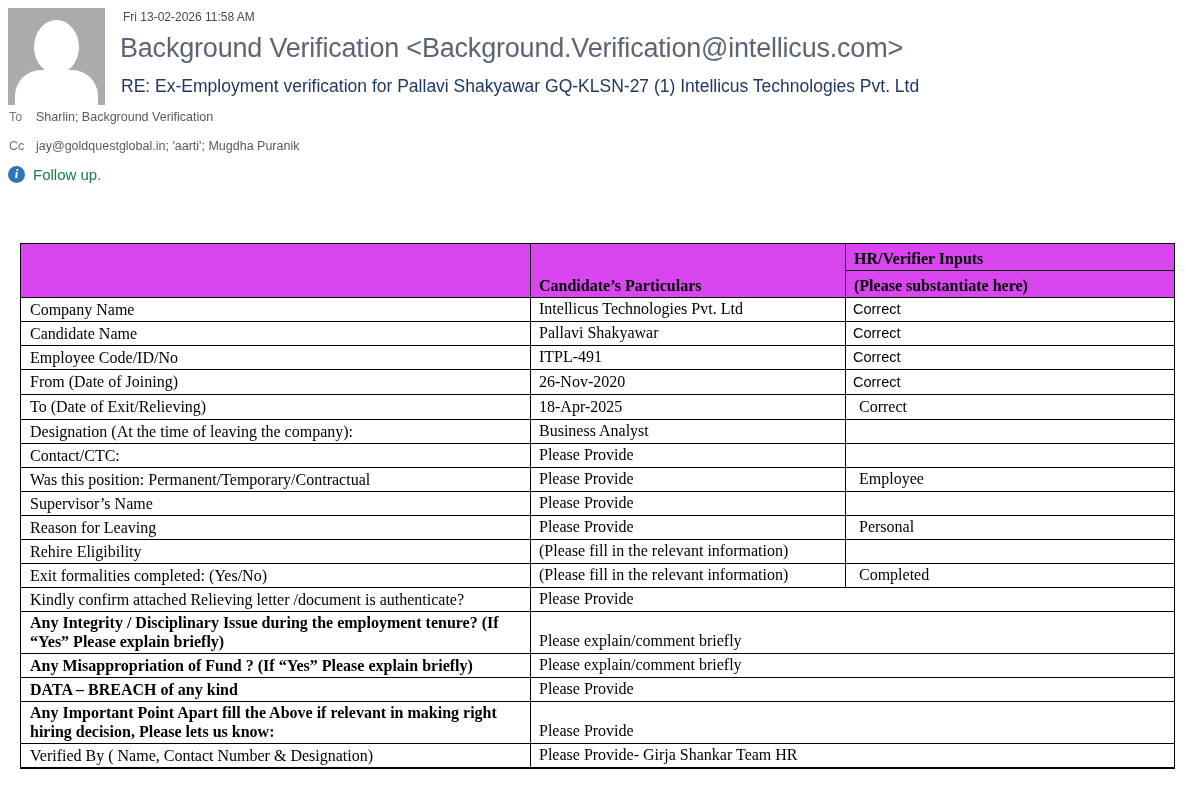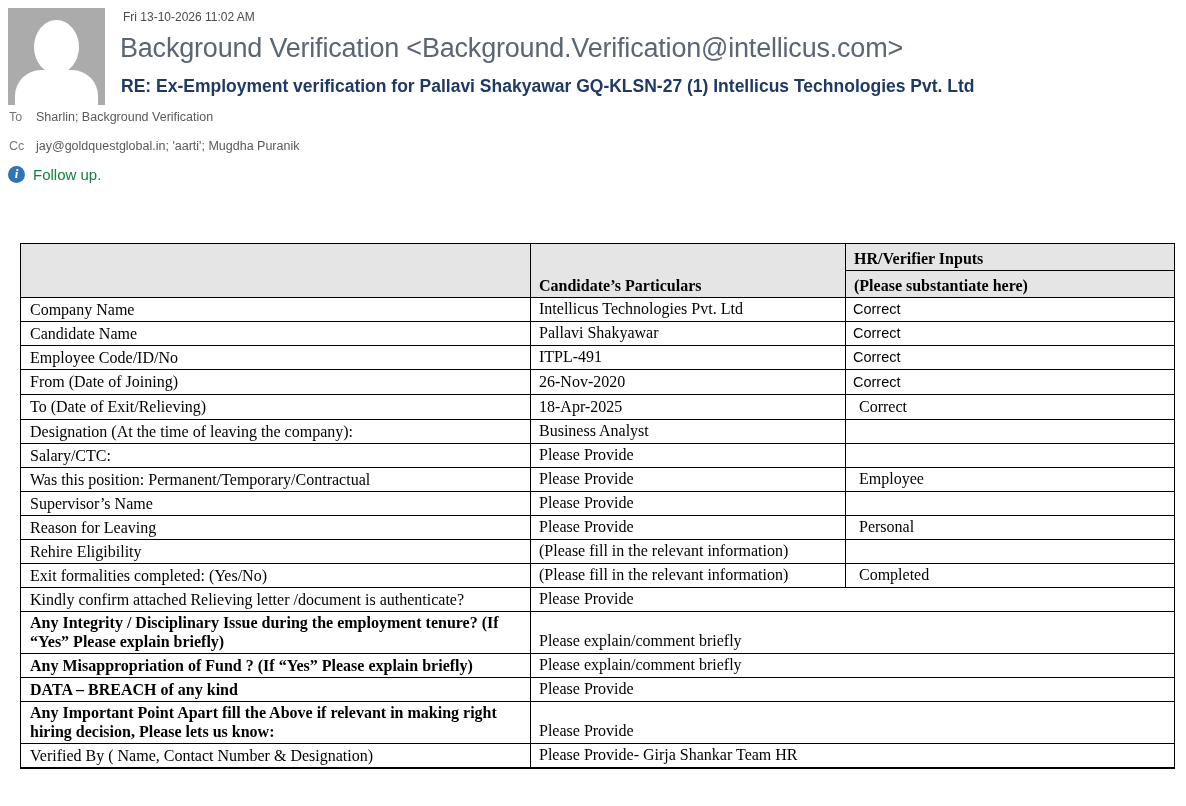--- a/index.html
+++ b/index.html
@@ -29,21 +29,21 @@
     position: absolute; left: 123px; top: 10px;
     font-size: 12px; color: #4a4a4a;
   }
   .sender {
     position: absolute; left: 120px; top: 33px;
     font-size: 27px; font-weight: 300; color: #5b6573;
     letter-spacing: -0.2px; white-space: nowrap;
   }
   .subject {
     position: absolute; left: 121px; top: 76px;
-    font-size: 17.5px; font-weight: bold; color: #1f3864;
+    font-size: 17.5px; font-weight: normal; color: #1f3864;
     white-space: nowrap;
   }
   .addr-label {
     position: absolute; left: 9px;
     font-size: 12.5px; color: #757575;
   }
   .addr-value {
     position: absolute; left: 36px;
     font-size: 12.5px; color: #595959;
   }
@@ -64,21 +64,21 @@
 
   
   table.verif {
     position: absolute; left: 20px; top: 243px;
     width: 1154px; border-collapse: collapse; table-layout: fixed;
     border: 1px solid #000; border-bottom-width: 2px;
     font-family: "Liberation Serif", serif; font-size: 16px; color: #000;
   }
   table.verif td { border: 1px solid #000; overflow: hidden; }
   tr.hrow { height: 27px; }
-  tr.hrow td { background: #e5e5e5; font-weight: bold; padding: 1px 6px 2px 8px; }
+  tr.hrow td { background: #d946ef; font-weight: bold; padding: 1px 6px 2px 8px; }
   td.hc2 { vertical-align: bottom; }
   td.hc3 { vertical-align: bottom; padding-bottom: 3px; }
   tr.r { height: 20px; }
   tr.tall { height: 41px; }
   td.lbl { padding: 1px 6px 2px 9px; vertical-align: middle; line-height: 19px; }
   td.lbl.b { font-weight: bold; }
   td.val { padding: 1px 16px 3px 8px; vertical-align: bottom; line-height: 19px; }
   td.val.top { vertical-align: top; padding-top: 2px; }
   td.hrv { vertical-align: middle; padding: 1px 6px 2px 7px; }
   td.hrv.sans { font-family: "Liberation Sans", sans-serif; font-size: 14.5px; }
@@ -87,21 +87,21 @@
 </head>
 <body>
 
 <div class="page">
 
   <div class="avatar">
     <div class="head"></div>
     <div class="shoulders"></div>
   </div>
 
-  <div class="timestamp">Fri 13-10-2026 11:02 AM</div>
+  <div class="timestamp">Fri 13-02-2026 11:58 AM</div>
   <div class="sender">Background Verification &lt;Background.Verification@intellicus.com&gt;</div>
   <div class="subject">RE: Ex-Employment verification for Pallavi Shakyawar GQ-KLSN-27 (1) Intellicus Technologies Pvt. Ltd</div>
 
   <div class="addr-label row-to">To</div>
   <div class="addr-value row-to">Sharlin; Background Verification</div>
 
   <div class="addr-label row-cc">Cc</div>
   <div class="addr-value row-cc">jay@goldquestglobal.in; 'aarti'; Mugdha Puranik</div>
 
   <div class="followup">
@@ -148,21 +148,21 @@
           <td class="lbl">To (Date of Exit/Relieving)</td>
           <td class="val top">18-Apr-2025</td>
           <td class="hrv serif">Correct</td>
         </tr>
         <tr class="r">
           <td class="lbl">Designation (At the time of leaving the company):</td>
           <td class="val">Business Analyst</td>
           <td class="hrv sans"></td>
         </tr>
         <tr class="r">
-          <td class="lbl">Salary/CTC:</td>
+          <td class="lbl">Contact/CTC:</td>
           <td class="val">Please Provide</td>
           <td class="hrv sans"></td>
         </tr>
         <tr class="r">
           <td class="lbl">Was this position: Permanent/Temporary/Contractual</td>
           <td class="val">Please Provide</td>
           <td class="hrv serif">Employee</td>
         </tr>
         <tr class="r">
           <td class="lbl">Supervisor’s Name</td>

